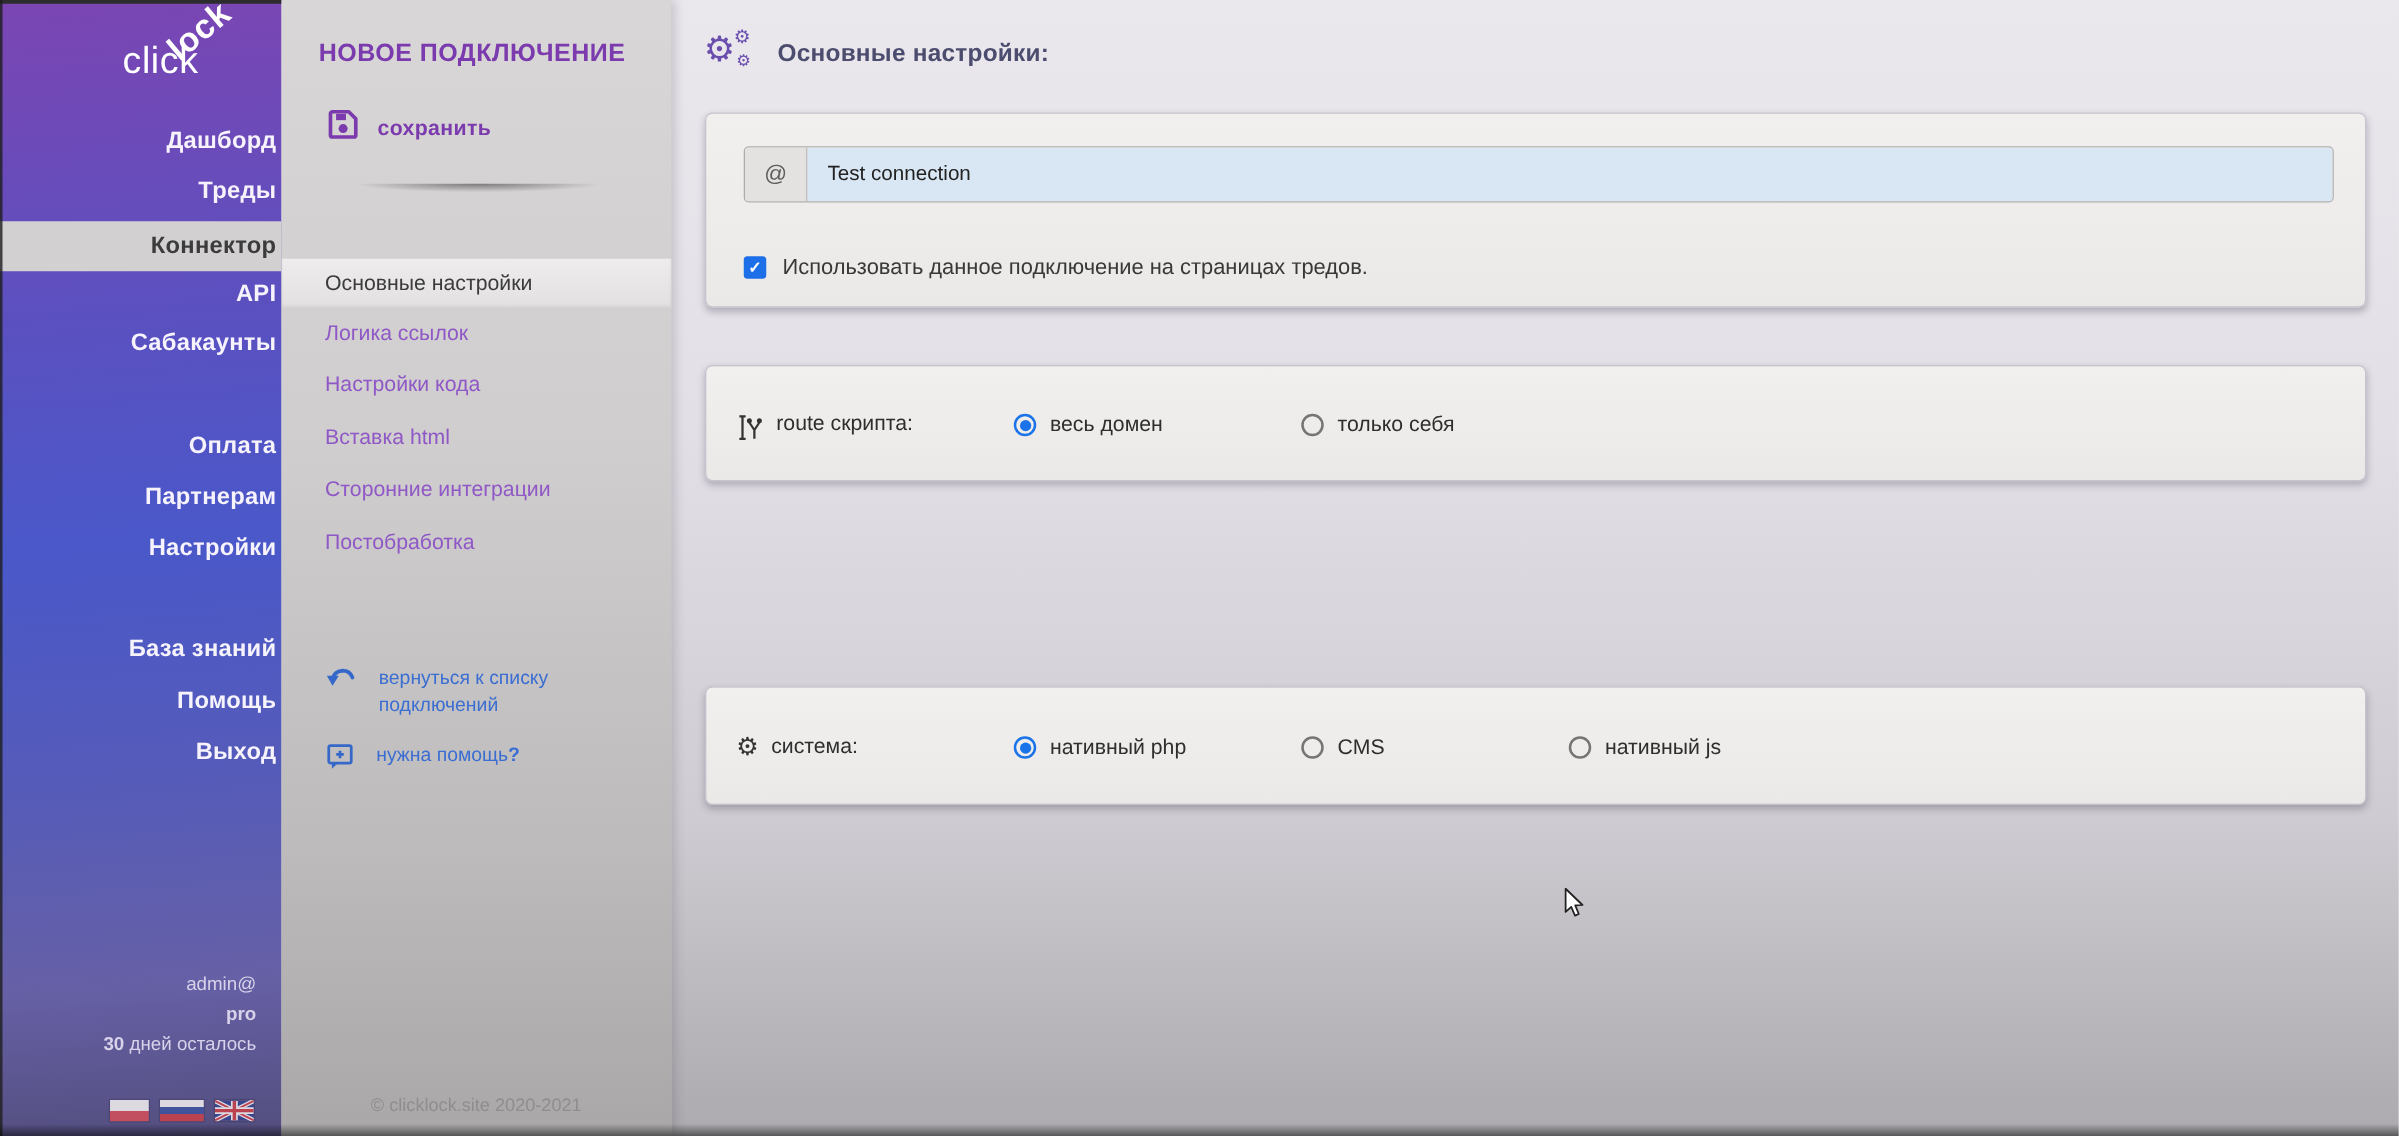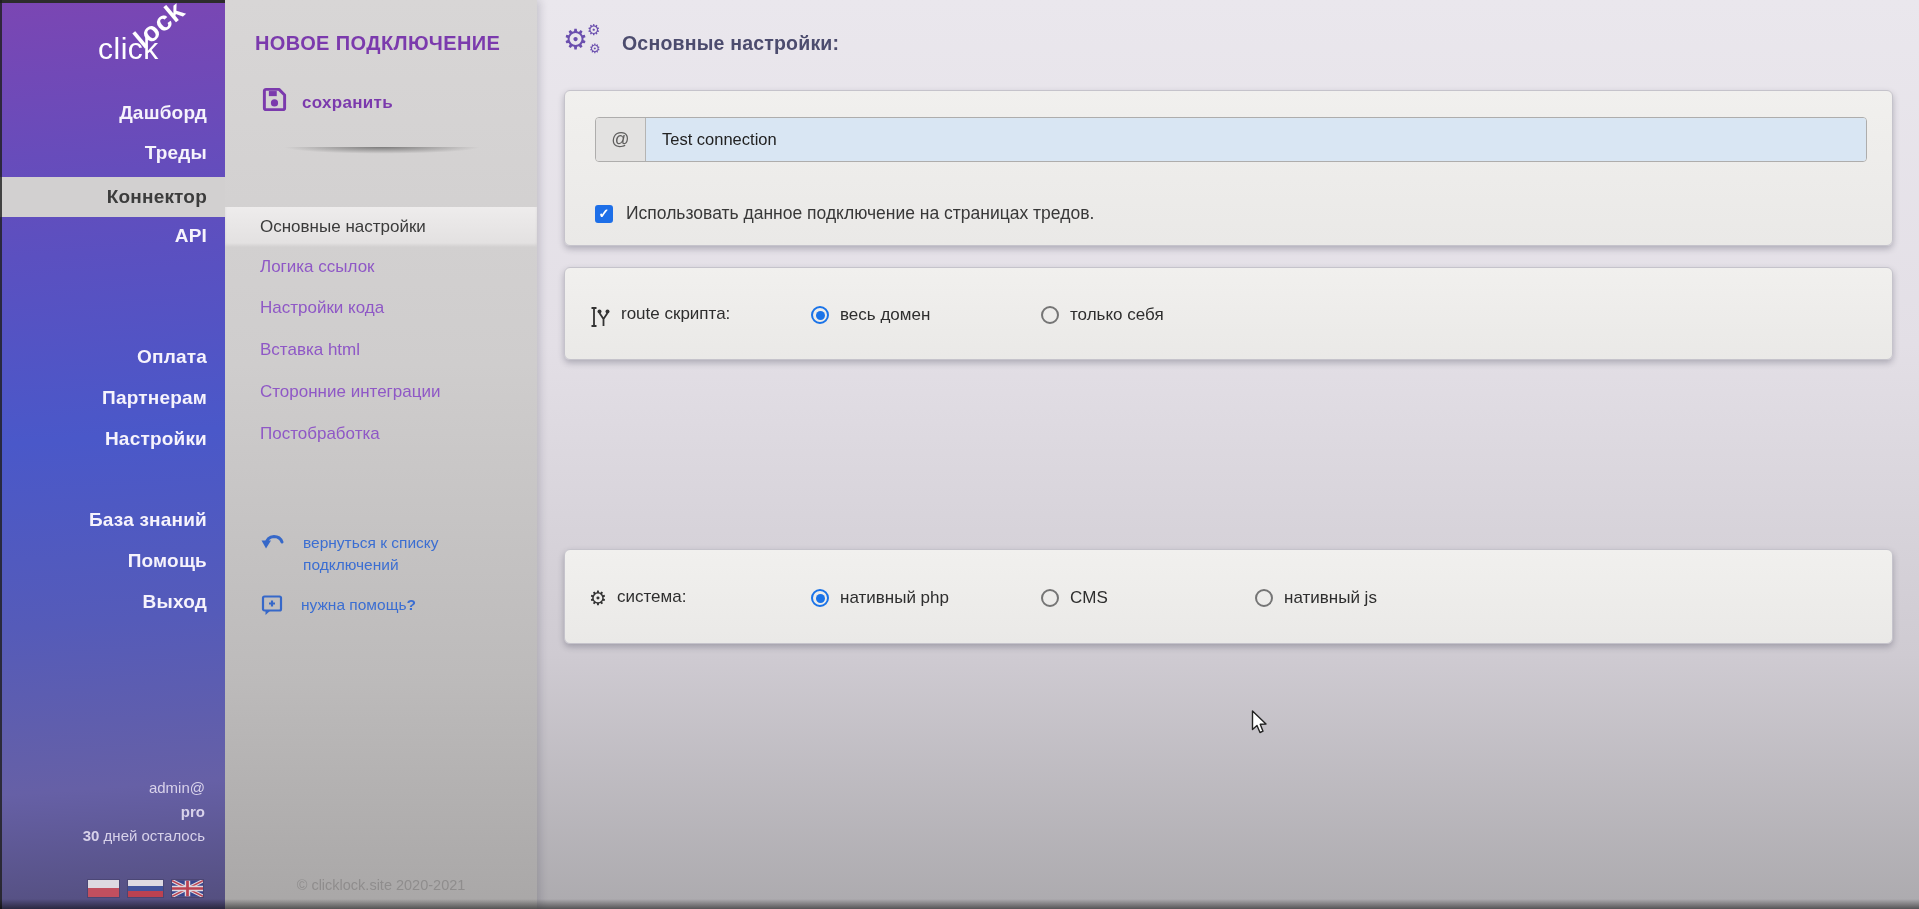--- a/index.html
+++ b/index.html
@@ -13,21 +13,21 @@
     z-index:3;
   }
   .sidebar::before { content:""; position:absolute; left:0; top:0; width:100%; height:3px; background:#2c2c2c; }
   .sidebar::after  { content:""; position:absolute; left:0; top:0; width:2px; height:100%; background:rgba(30,30,30,.8); }
   .logo { position:absolute; left:98px; top:8px; width:120px; height:62px; color:#fff; }
   .logo-click { position:absolute; left:0; top:24px; font-size:30px; font-weight:400; letter-spacing:.5px; }
   .logo-lock  { position:absolute; left:50px; top:16px; font-size:27px; font-weight:700; letter-spacing:.5px;
                 transform:rotate(-40deg); transform-origin:left bottom; }
   .side-item {
     position:absolute; left:0; width:100%; height:40px; line-height:40px;
-    text-align:right; padding-right:18px; color:#f6f3fc; font-size:19px; font-weight:700;
+    text-align:right; padding-right:4px; color:#f6f3fc; font-size:19px; font-weight:700;
     letter-spacing:.2px; cursor:pointer;
   }
   .side-item.active { background:#d2d0d0; color:#3c3c3c; }
   .account { position:absolute; right:20px; top:776px; text-align:right; color:#d8d2ea; font-size:15px; line-height:24px; }
   .account .plan { font-weight:700; }
   .account .b { font-weight:700; }
   .flags { position:absolute; left:88px; top:880px; height:17px; display:flex; gap:9px; align-items:center; }
   .flag { width:31px; height:17px; box-shadow:0 0 0 1px rgba(0,0,0,.15); opacity:.92; }
   .flag-pl { background:linear-gradient(to bottom,#e9e5e9 50%,#cb4f5c 50%); }
   .flag-ru { width:35px; background:linear-gradient(to bottom,#e9e5e9 33%,#40549e 33%,#40549e 66%,#c4414d 66%); }
@@ -60,21 +60,21 @@
   .main-header { position:absolute; left:26px; top:24px; display:flex; align-items:center; gap:17px; }
   .main-header .txt { font-size:19.5px; font-weight:700; color:#4c4c6e; letter-spacing:.2px; }
   .gears { position:relative; width:42px; height:38px; color:#6b4fae; }
   .gears .g1 { position:absolute; left:0; top:2px; font-size:28px; line-height:28px; }
   .gears .g2 { position:absolute; left:24px; top:-2px; font-size:15px; line-height:15px; }
   .gears .g3 { position:absolute; left:26px; top:18px; font-size:13px; line-height:13px; }
 
   .card { position:absolute; left:27px; width:1329px; background:linear-gradient(to bottom,#f1f0ee,#eae9e7);
     border:1px solid #c5c3cb; border-radius:6px; box-shadow:0 3px 6px rgba(40,40,60,.28); }
   .card1 { top:90px;  height:156px; }
-  .card2 { top:267px; height:93px;  }
+  .card2 { top:292px; height:93px;  }
   .card3 { top:398px; height:119px; }
   .card4 { top:549px; height:95px;  }
 
   .input-group { position:absolute; left:30px; top:26px; height:45px; width:1272px;
     display:flex; border:1px solid #aeadac; border-radius:4px; overflow:hidden; }
   .input-prefix { width:50px; background:#e3e2e1; border-right:1px solid #b5b4b2;
     display:flex; align-items:center; justify-content:center; font-size:18px; color:#5f5e5d; }
   .name-input { flex:1; border:none; outline:none; background:#d9e6f3; font-family:"Liberation Sans",sans-serif;
     font-size:16.5px; color:#222; padding:0 16px; }
 
@@ -106,20 +106,21 @@
 <div class="sidebar">
   <div class="logo">
     <span class="logo-click">click</span>
     <span class="logo-lock">lock</span>
   </div>
 
   <div class="side-item" style="top:93px">Дашборд</div>
   <div class="side-item" style="top:133px">Треды</div>
   <div class="side-item active" style="top:177px">Коннектор</div>
   <div class="side-item" style="top:216px">API</div>
+  <div class="side-item" style="top:255px">Сабакаунты</div>
   <div class="side-item" style="top:337px">Оплата</div>
   <div class="side-item" style="top:378px">Партнерам</div>
   <div class="side-item" style="top:419px">Настройки</div>
   <div class="side-item" style="top:500px">База знаний</div>
   <div class="side-item" style="top:541px">Помощь</div>
   <div class="side-item" style="top:582px">Выход</div>
 
   <div class="account">
     <div>admin@</div>
     <div class="plan">pro</div>

